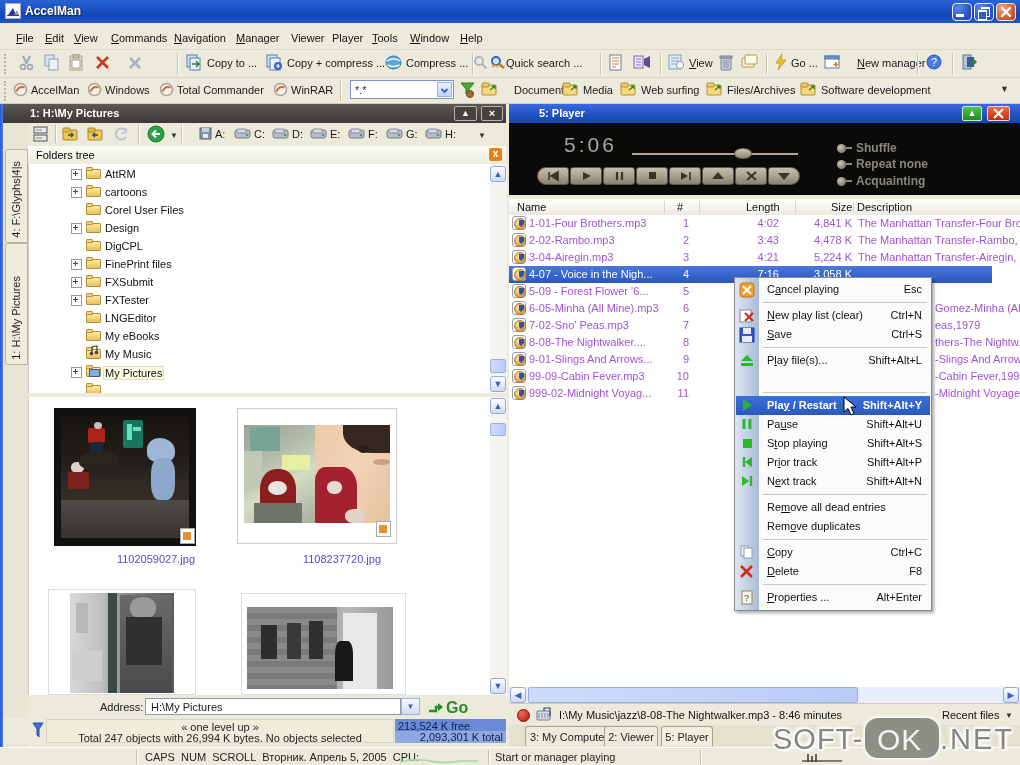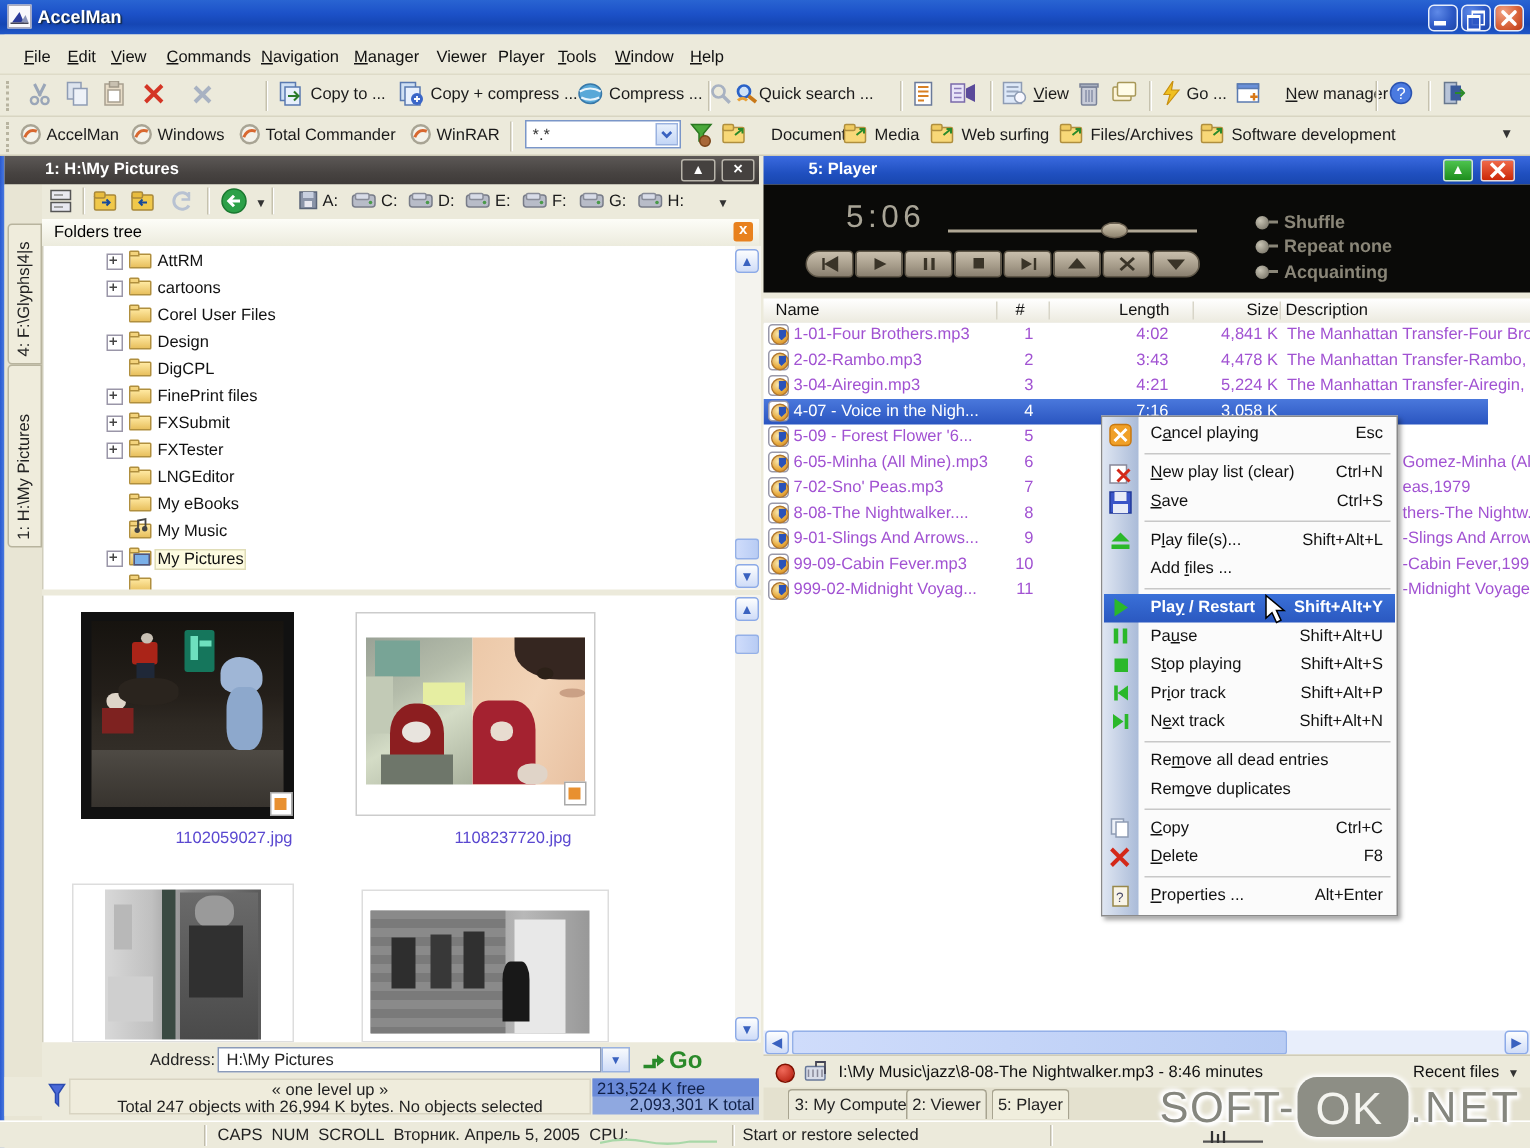--- a/index.html
+++ b/index.html
@@ -752,23 +752,20 @@
       </div>
     <div class="mitem" style="top:47px;">
         <span class="lb"><u>S</u>ave</span>
         <span class="sc">Ctrl+S</span>
       </div>
     <div class="msep" style="top:69px;"></div>
     <div class="mitem" style="top:73px;">
         <span class="lb">P<u>l</u>ay file(s)...</span>
         <span class="sc">Shift+Alt+L</span>
       </div>
-    <div class="mitem" style="top:92px;">
-        <span class="lb">Add <u>f</u>iles ...</span>
-      </div>
     <div class="msep" style="top:114px;"></div>
     <div class="mitem hl" style="top:118px;">
         <span class="lb">Pla<u>y</u> / Restart</span>
         <span class="sc">Shift+Alt+Y</span>
       </div>
     <div class="mitem" style="top:137px;">
         <span class="lb">Pa<u>u</u>se</span>
         <span class="sc">Shift+Alt+U</span>
       </div>
     <div class="mitem" style="top:156px;">
@@ -880,21 +877,21 @@
 </div>
 
 <div class="abs" id="mainstatus">
   <div style="position:absolute;left:136px;top:2px;width:1px;height:14px;background:#c0bcaa;border-right:1px solid #fff;"></div>
   <div style="position:absolute;left:488px;top:2px;width:1px;height:14px;background:#c0bcaa;border-right:1px solid #fff;"></div>
   <div style="position:absolute;left:700px;top:2px;width:1px;height:14px;background:#c0bcaa;border-right:1px solid #fff;"></div>
   <span style="left:145px;">CAPS&nbsp;&nbsp;NUM&nbsp;&nbsp;SCROLL&nbsp;&nbsp;Вторник. Апрель 5, 2005&nbsp;&nbsp;CPU:</span>
   <svg style="position:absolute;left:400px;top:6px;" width="80" height="10" viewBox="0 0 80 10">
       <path d="M0 8 Q15 4 30 7 T60 7 L78 7" stroke="#a8d8a8" stroke-width="1.5" fill="none"></path>
     </svg>
-  <span style="left:495px;">Start or restore selected</span>
+  <span style="left:495px;">Start or manager playing</span>
   <svg style="position:absolute;left:800px;top:3px;" width="50" height="13" viewBox="0 0 50 13">
       <path d="M2 10 h40" stroke="#555" stroke-width="1.5"></path>
       <path d="M8 3 v8 M12 5 v6 M16 3 v8" stroke="#333" stroke-width="1.5"></path>
     </svg>
 </div>
 
 <div class="abs" id="wm">
   <span class="t" style="left:5px;top:7px;">SOFT-</span>
   <div id="okbox">
       <span>OK</span>

